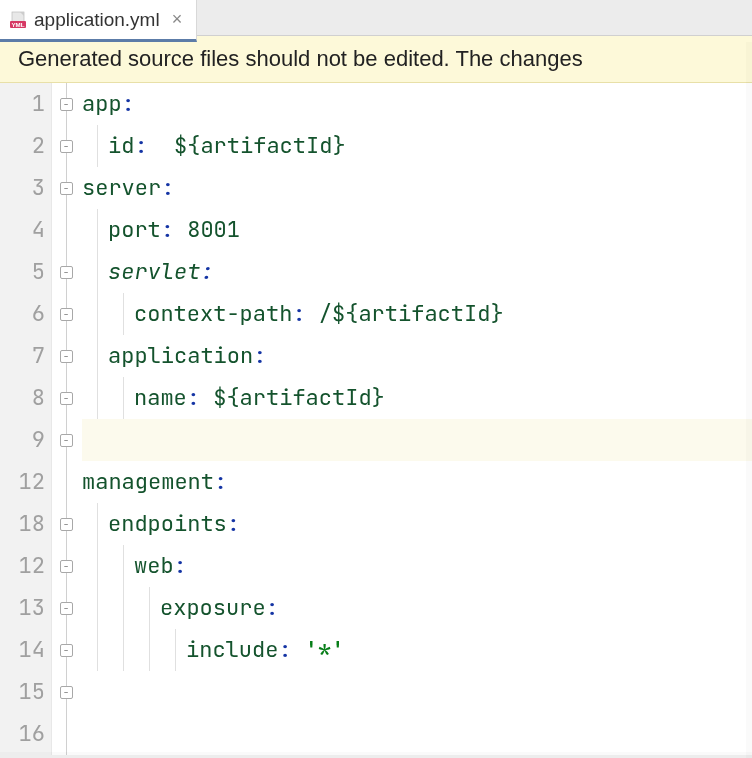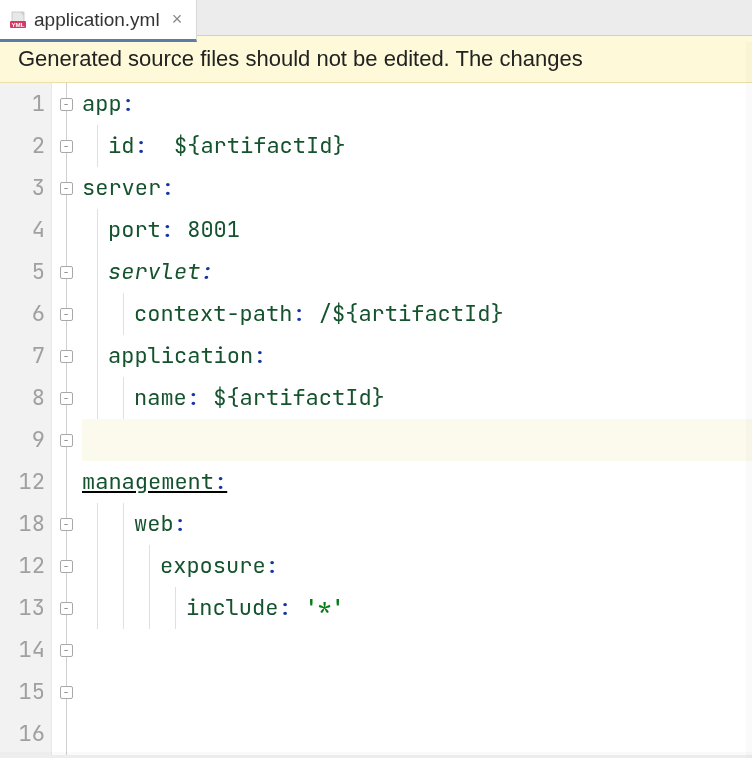--- a/index.html
+++ b/index.html
@@ -251,21 +251,22 @@
   <div class="code" id="code">
       <div class="code-line"><span style="padding-left: 0px;"><span class="key">app</span><span class="colon">:</span></span></div>
       <div class="code-line"><span class="indent-guide" style="left: 15px;"></span><span style="padding-left: 26px;"><span class="key">id</span><span class="colon">:</span><span class="val">  ${artifactId}</span></span></div>
       <div class="code-line"><span style="padding-left: 0px;"><span class="key">server</span><span class="colon">:</span></span></div>
       <div class="code-line"><span class="indent-guide" style="left: 15px;"></span><span style="padding-left: 26px; margin-top: 16px;"><span class="key">port</span><span class="colon">:</span><span class="val"> 8001</span></span></div>
       <div class="code-line"><span class="indent-guide" style="left: 15px;"></span><span style="padding-left: 26px; font-style: italic;"><span class="key">servlet</span><span class="colon">:</span></span></div>
       <div class="code-line"><span class="indent-guide" style="left: 15px;"></span><span class="indent-guide" style="left: 41px;"></span><span style="padding-left: 52px;"><span class="key">context-path</span><span class="colon">:</span><span class="val"> /${artifactId}</span></span></div>
       <div class="code-line"><span class="indent-guide" style="left: 15px;"></span><span style="padding-left: 26px;"><span class="key">application</span><span class="colon">:</span></span></div>
       <div class="code-line"><span class="indent-guide" style="left: 15px;"></span><span class="indent-guide" style="left: 41px;"></span><span style="padding-left: 52px;"><span class="key">name</span><span class="colon">:</span><span class="val"> ${artifactId}</span></span></div>
       <div class="code-line highlighted"><span style="padding-left: 0px;"></span></div>
-      <div class="code-line"><span style="padding-left: 0px; text-decoration: underline;"><span class="key">management</span><span class="colon">:</span></span></div>
+      <div class="code-line"><span style="padding-left: 0px;"><span class="key">management</span><span class="colon">:</span></span></div>
+      <div class="code-line"><span class="indent-guide" style="left: 15px;"></span><span style="padding-left: 26px;"><span class="key">endpoints</span><span class="colon">:</span></span></div>
       <div class="code-line"><span class="indent-guide" style="left: 15px;"></span><span class="indent-guide" style="left: 41px;"></span><span style="padding-left: 52px;"><span class="key">web</span><span class="colon">:</span></span></div>
       <div class="code-line"><span class="indent-guide" style="left: 15px;"></span><span class="indent-guide" style="left: 41px;"></span><span class="indent-guide" style="left: 67px;"></span><span style="padding-left: 78px;"><span class="key">exposure</span><span class="colon">:</span></span></div>
       <div class="code-line"><span class="indent-guide" style="left: 15px;"></span><span class="indent-guide" style="left: 41px;"></span><span class="indent-guide" style="left: 67px;"></span><span class="indent-guide" style="left: 93px;"></span><span style="padding-left: 104px;"><span class="key">include</span><span class="colon">:</span><span class="val"> </span><span class="str">'*'</span></span></div>
       <div class="code-line"><span style="padding-left: 0px;"></span></div>
     </div>
 </div>
 
 <div class="scrollbar-v"></div>
 <div class="scrollbar-h"></div>
 

